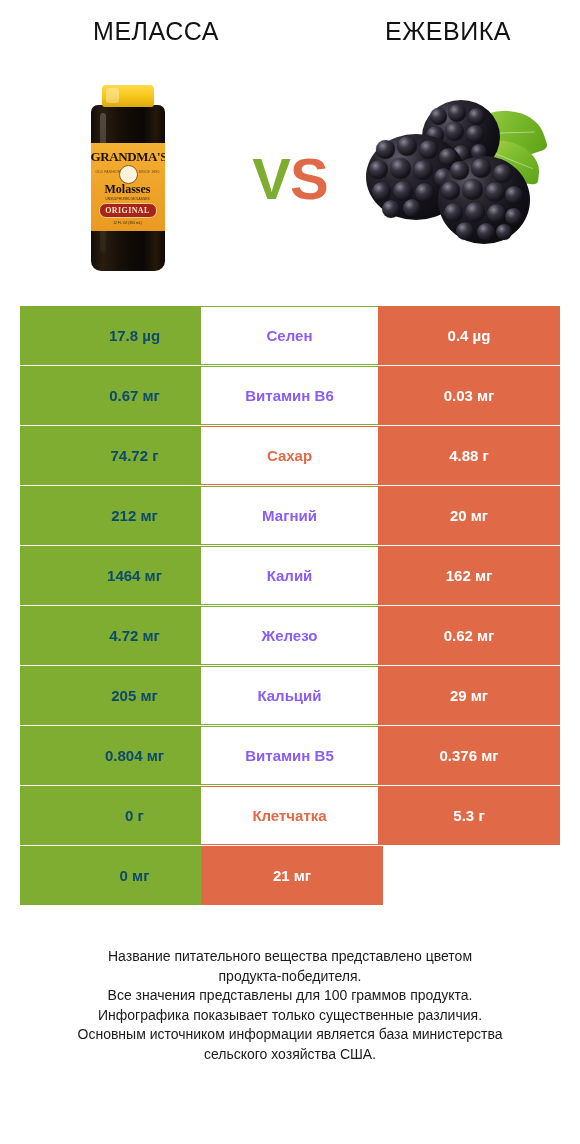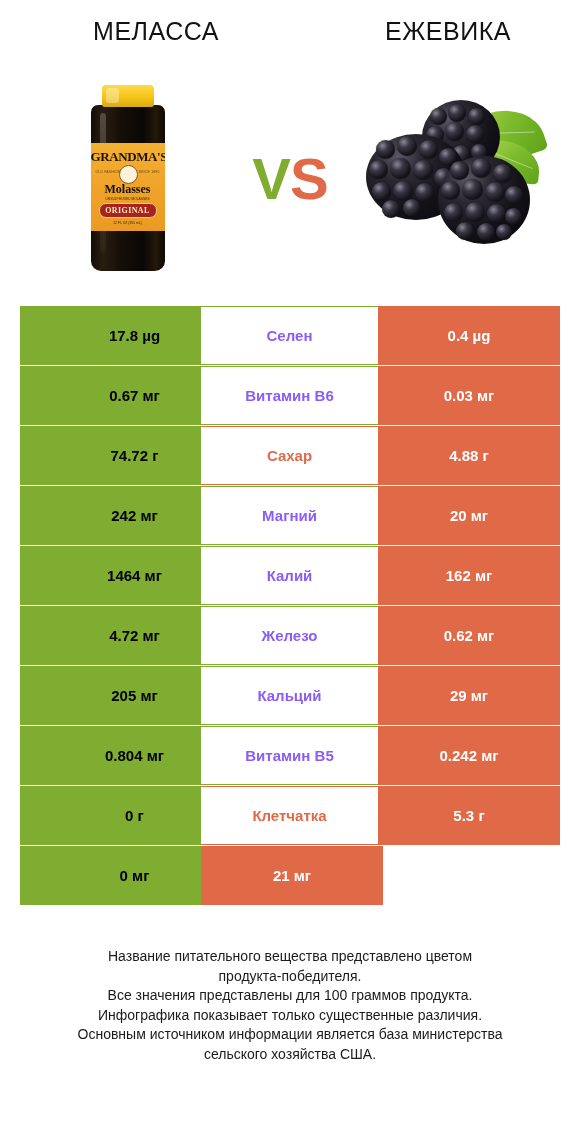--- a/index.html
+++ b/index.html
@@ -227,21 +227,21 @@
     display: flex;
     align-items: center;
     justify-content: center;
     font-size: 15px;
     font-weight: 700;
     box-sizing: border-box;
   }
   .cell-left {
     width: 181px;
     background: #7FAD32;
-    color: #000000;
+    color: #0c4a6e;
     padding-left: 48px;
   }
   .cell-mid {
     width: 177px;
     background: #ffffff;
     font-size: 15px;
     font-weight: 700;
     border-top: 1px solid transparent;
     border-bottom: 1px solid transparent;
   }
@@ -360,21 +360,21 @@
       <div class="cell cell-left">0.67 мг</div>
       <div class="cell cell-mid win-green">Витамин B6</div>
       <div class="cell cell-right">0.03 мг</div>
     </div>
     <div class="row">
       <div class="cell cell-left">74.72 г</div>
       <div class="cell cell-mid win-orange">Сахар</div>
       <div class="cell cell-right">4.88 г</div>
     </div>
     <div class="row">
-      <div class="cell cell-left">242 мг</div>
+      <div class="cell cell-left">212 мг</div>
       <div class="cell cell-mid win-green">Магний</div>
       <div class="cell cell-right">20 мг</div>
     </div>
     <div class="row">
       <div class="cell cell-left">1464 мг</div>
       <div class="cell cell-mid win-green">Калий</div>
       <div class="cell cell-right">162 мг</div>
     </div>
     <div class="row">
       <div class="cell cell-left">4.72 мг</div>
@@ -382,21 +382,21 @@
       <div class="cell cell-right">0.62 мг</div>
     </div>
     <div class="row">
       <div class="cell cell-left">205 мг</div>
       <div class="cell cell-mid win-green">Кальций</div>
       <div class="cell cell-right">29 мг</div>
     </div>
     <div class="row">
       <div class="cell cell-left">0.804 мг</div>
       <div class="cell cell-mid win-green">Витамин B5</div>
-      <div class="cell cell-right">0.242 мг</div>
+      <div class="cell cell-right">0.376 мг</div>
     </div>
     <div class="row">
       <div class="cell cell-left">0 г</div>
       <div class="cell cell-mid win-orange">Клетчатка</div>
       <div class="cell cell-right">5.3 г</div>
     </div>
     <div class="row">
       <div class="cell cell-left">0 мг</div>
       <div class="cell cell-right">21 мг</div>
     </div>

